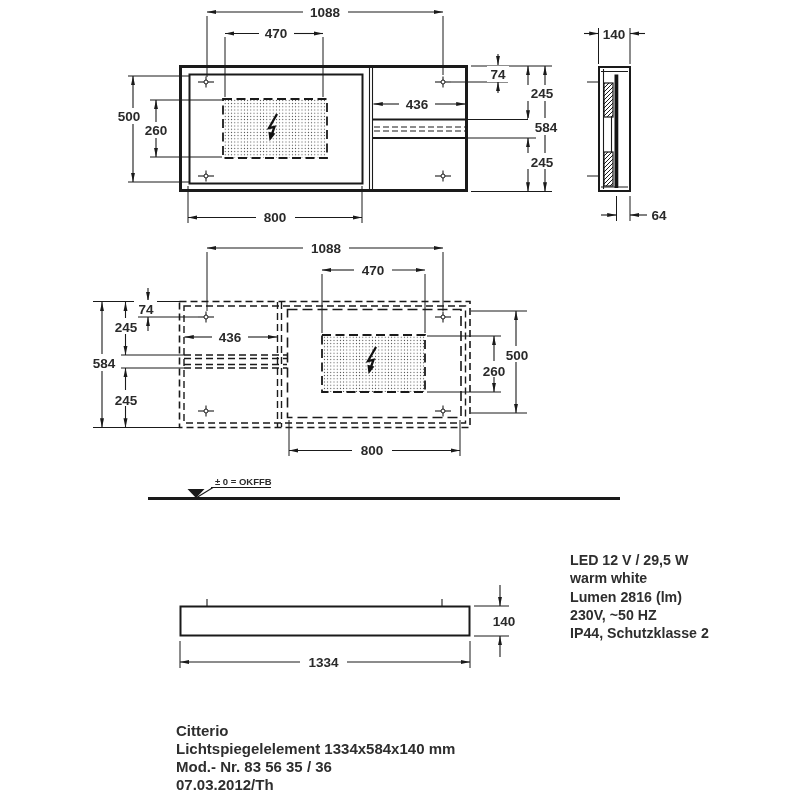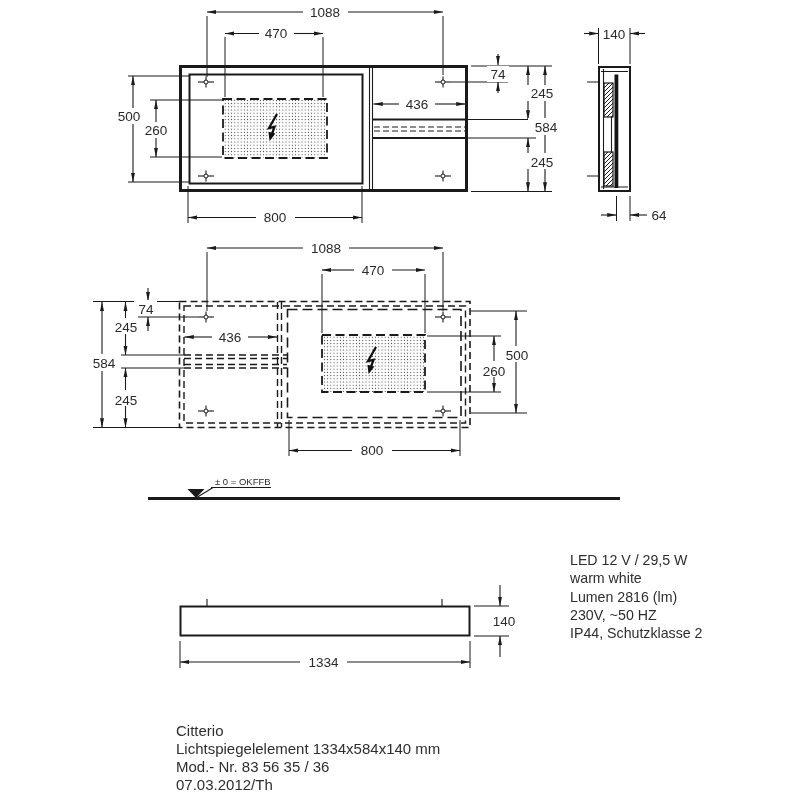--- a/index.html
+++ b/index.html
@@ -1,16 +1,16 @@
 <!DOCTYPE html>
 <html><head>
 <meta charset="utf-8">
 <style>
   html,body{margin:0;padding:0;background:#fff;}
-  #page{width:800px;height:800px;background:#fff;position:relative;font-family:"Liberation Sans",sans-serif;}
+  #page{width:800px;height:800px;background:#fff;position:relative;font-family:"Liberation Sans",sans-serif;font-weight:bold;}
   svg{display:block;}
   .ln{stroke:#1a1a1a;fill:none;stroke-width:1.1;}
   .ln2{stroke:#1a1a1a;fill:none;stroke-width:2;}
   .ln3{stroke:#1a1a1a;fill:none;stroke-width:3;}
   .thin{stroke:#1a1a1a;fill:none;stroke-width:1;}
   .ext{stroke:#1a1a1a;fill:none;stroke-width:1;}
   .dim{stroke:#1a1a1a;fill:none;stroke-width:1.1;}
   .dashA{stroke:#1a1a1a;fill:none;stroke-width:1.6;stroke-dasharray:7,4;}
   .dashB{stroke:#1a1a1a;fill:none;stroke-width:1.4;stroke-dasharray:7,4;}
   .dashC{stroke:#1a1a1a;fill:none;stroke-width:1.3;stroke-dasharray:7,4;}

